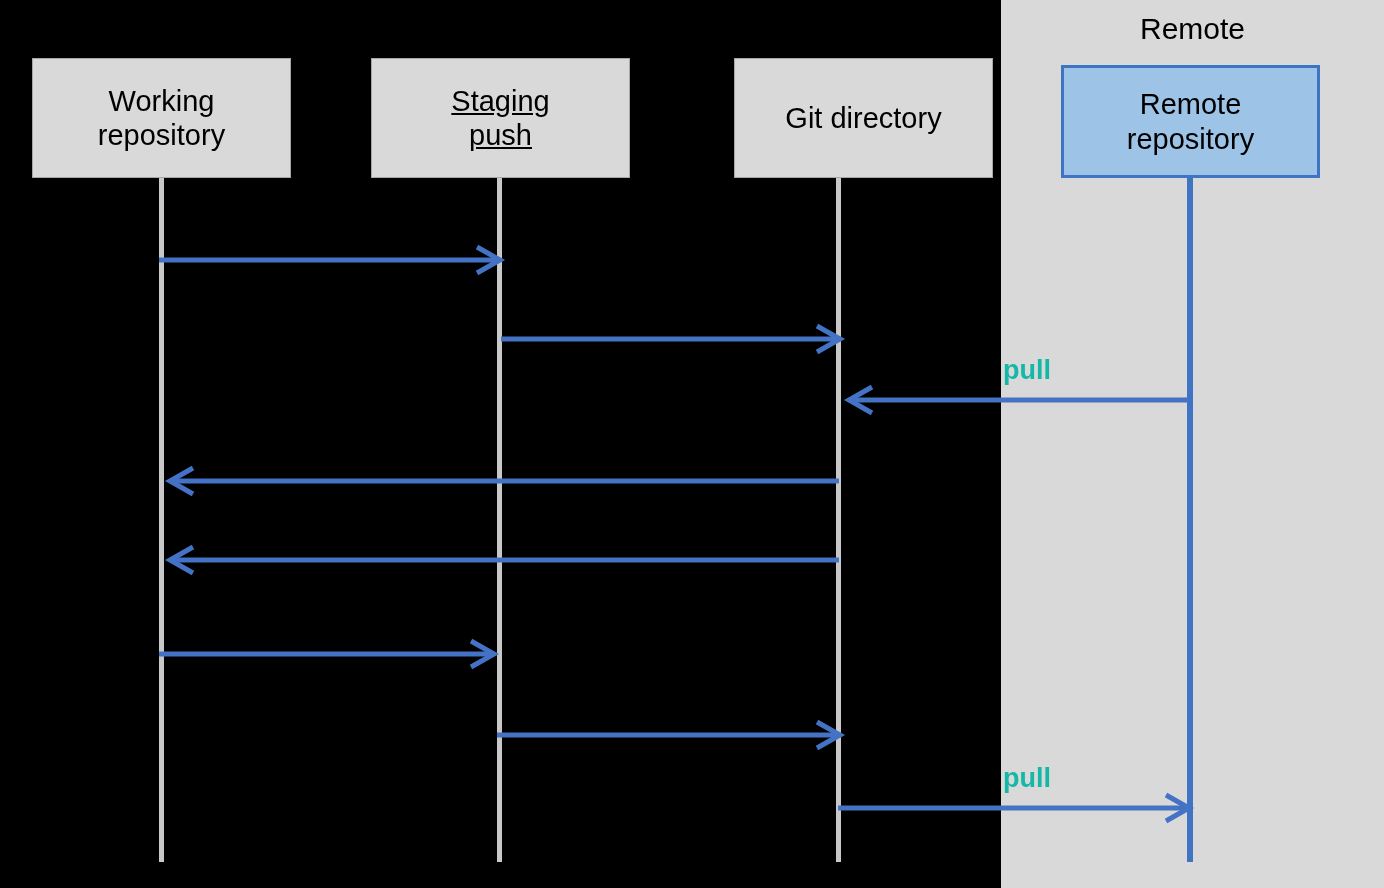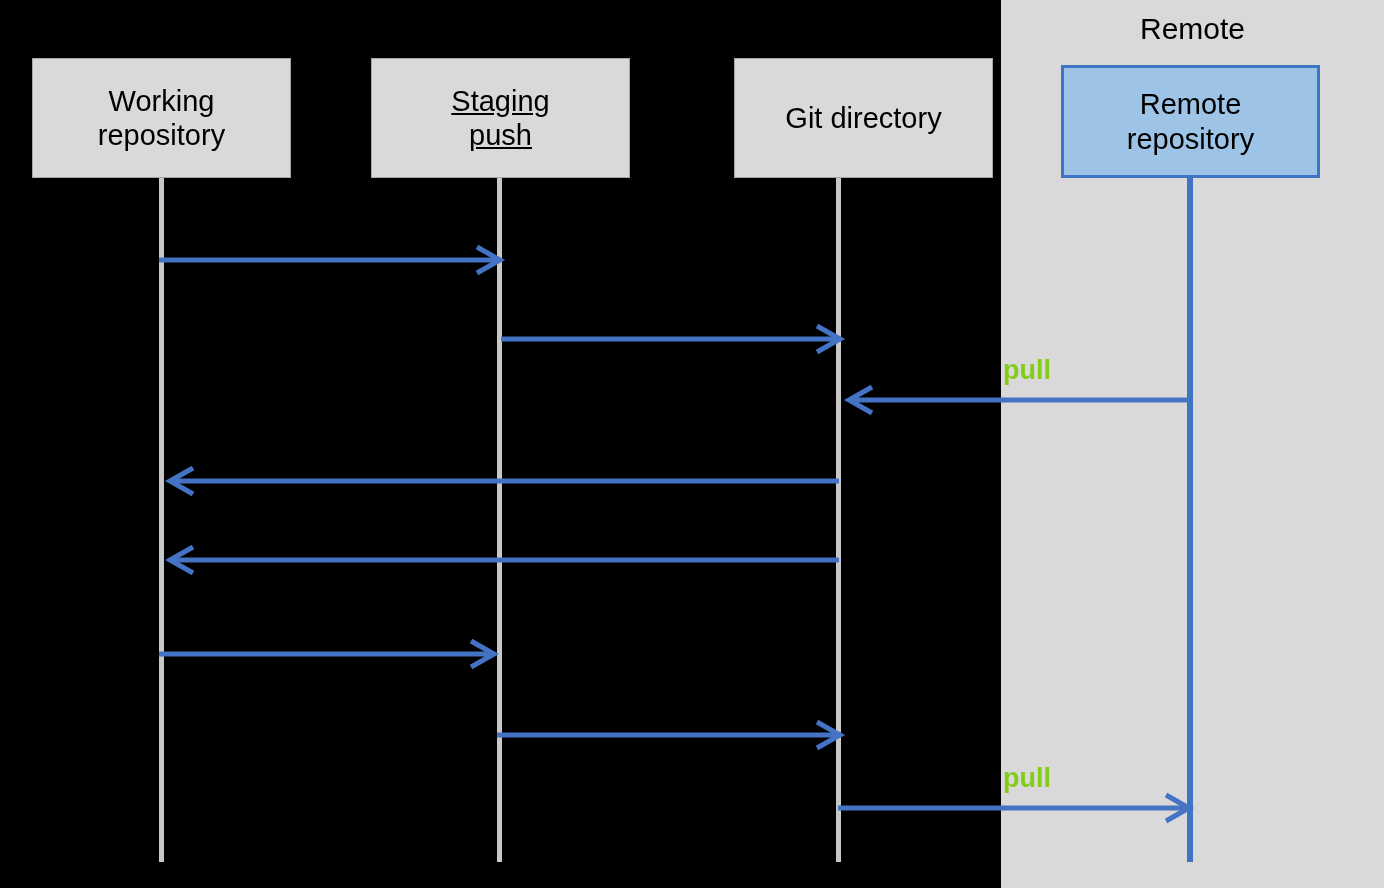--- a/index.html
+++ b/index.html
@@ -82,21 +82,21 @@
     position: absolute;
     height: 26px;
   }
   .msg svg { display: block; overflow: visible; }
 
   
   .msg-label {
     position: absolute;
     font-size: 27px;
     font-weight: bold;
-    color: #84cc16;
+    color: #14b8a6;
     white-space: nowrap;
     line-height: 1;
   }
   .label-pull { left: 1003px; top: 357px; }
   .label-push { left: 1003px; top: 765px; }
 </style>
 </head>
 <body>
 
 <div id="canvas">

